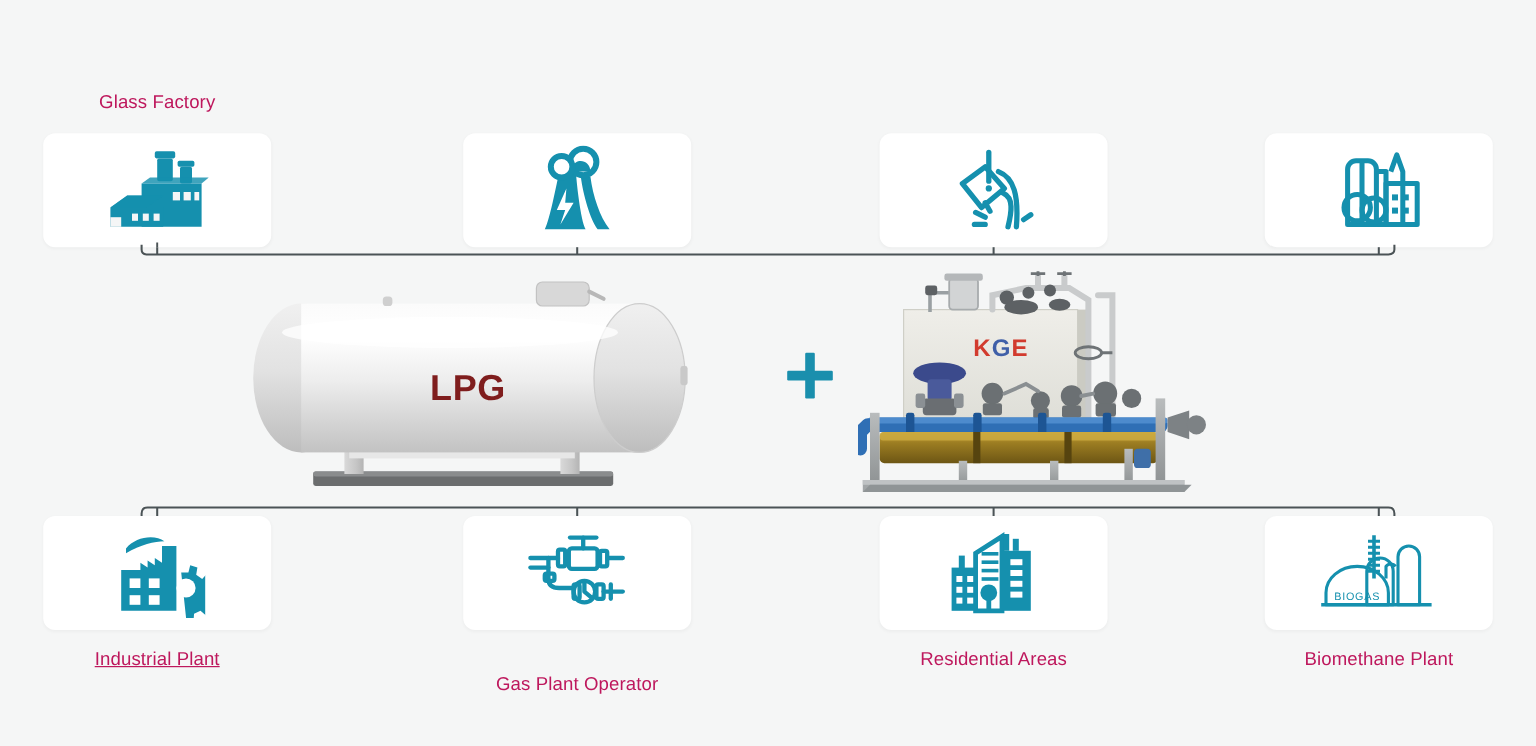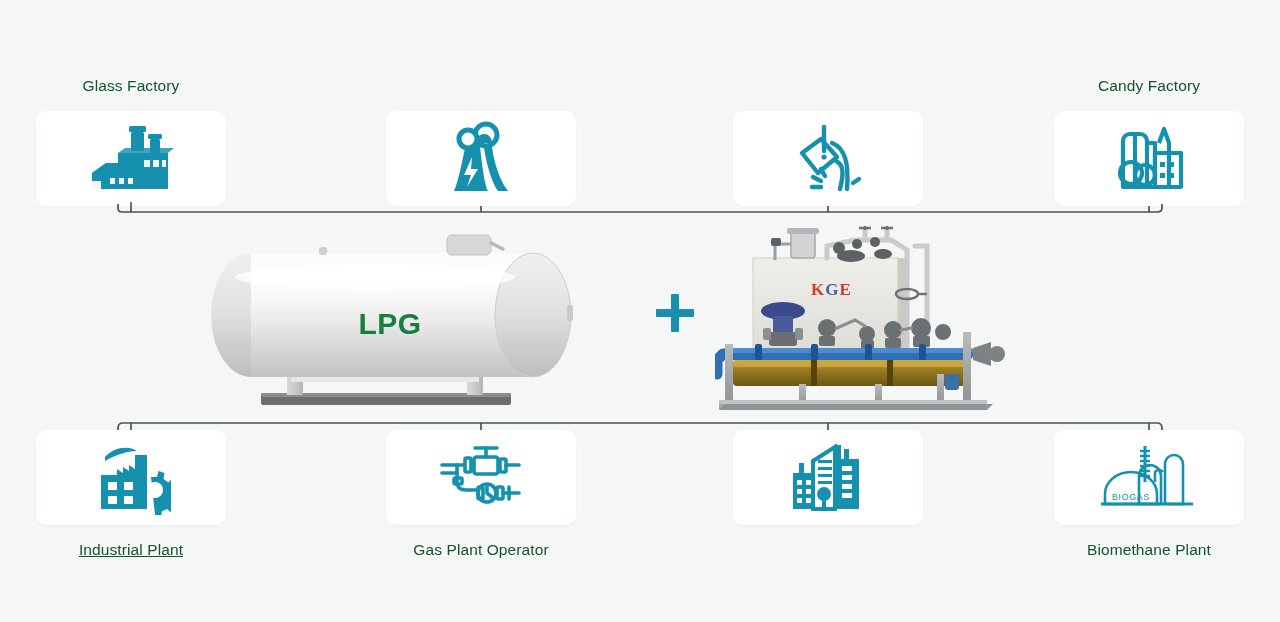--- a/index.html
+++ b/index.html
@@ -18,58 +18,57 @@
     border-radius:10px;
     display:flex;align-items:center;justify-content:center;
     box-shadow:0 1px 3px rgba(0,0,0,0.035);
   }
   .card svg{display:block;}
 
   
   .label{
     position:absolute;
     font-size:15.5px;
-    color:#14532d;
+    color:#be185d;
     text-align:center;
     letter-spacing:.1px;
     white-space:nowrap;
   }
 
   
   .connector{position:absolute;left:0;top:0;pointer-events:none;}
 
   
   #tank-wrap{position:absolute;left:195px;top:225px;width:390px;height:195px;}
   #skid-wrap{position:absolute;left:715px;top:224px;width:295px;height:194px;}
   #plus{
     position:absolute;left:652px;top:290px;width:46px;height:46px;
   }
   #lpg-text{
     position:absolute;left:0;right:0;top:82px;
     text-align:center;
-    font-size:30px;font-weight:bold;color:#15803d;
+    font-size:30px;font-weight:bold;color:#7f1d1d;
     letter-spacing:.5px;
     font-family:"Liberation Sans", sans-serif;
   }
   #kge-text{
     position:absolute;left:96px;top:56px;
-    font-size:17px;font-weight:bold;letter-spacing:1px;
-    font-family:Liberation Serif, serif;
+    font-size:20px;font-weight:bold;letter-spacing:1px;
+    font-family:Liberation Sans, sans-serif;
   }
   #kge-text .k{color:#d23b2e;}
   #kge-text .g{color:#3f5fa8;}
   #kge-text .e{color:#d23b2e;}
 </style>
 </head>
 <body>
 
 <div id="stage">
 
   <div class="label" style="left:36px;top:77px;width:190px;">Glass Factory</div>
-  <div class="label" style="left:1054px;top:77px;width:190px;">Candy Factory</div>
 
   <div class="card" style="left:36px;top:111px;width:190px;height:95px;">
     <span>
       <svg width="86" height="72" viewBox="0 0 86 72" fill="#1590ae">
         <rect x="43" y="9" width="13" height="19" rx="1.5"></rect>
         <rect x="41" y="3" width="17" height="6" rx="1.5"></rect>
         <rect x="62" y="16" width="10" height="14" rx="1.5"></rect>
         <rect x="60" y="11" width="14" height="5" rx="1.5"></rect>
         <path d="M30 30 L80 30 L80 66 L30 66 Z"></path>
         <path d="M30 30 L37 25 L86 25 L80 30 Z" opacity=".82"></path>
@@ -402,16 +401,17 @@
             <path d="M41 34 L51 34"></path>
         </g>
         <path d="M66 62 L66 22 A9 9 0 0 1 84 22 L84 62 Z"></path>
         <path d="M56 40 L56 30 A5 5 0 0 1 64 30"></path>
         <path d="M2 62 L94 62" stroke-width="3"></path>
       </svg>
     </span>
   </div>
 
   <div class="label" style="left:36px;top:541px;width:190px;text-decoration:underline;">Industrial Plant</div>
-  <div class="label" style="left:386px;top:541px;width:190px;">Gas Plant Operator</div>
+  <div class="label" style="left:386px;top:562px;width:190px;">Gas Plant Operator</div>
+  <div class="label" style="left:733px;top:541px;width:190px;">Residential Areas</div>
   <div class="label" style="left:1054px;top:541px;width:190px;">Biomethane Plant</div>
 
 </div>
 
 </body></html>

